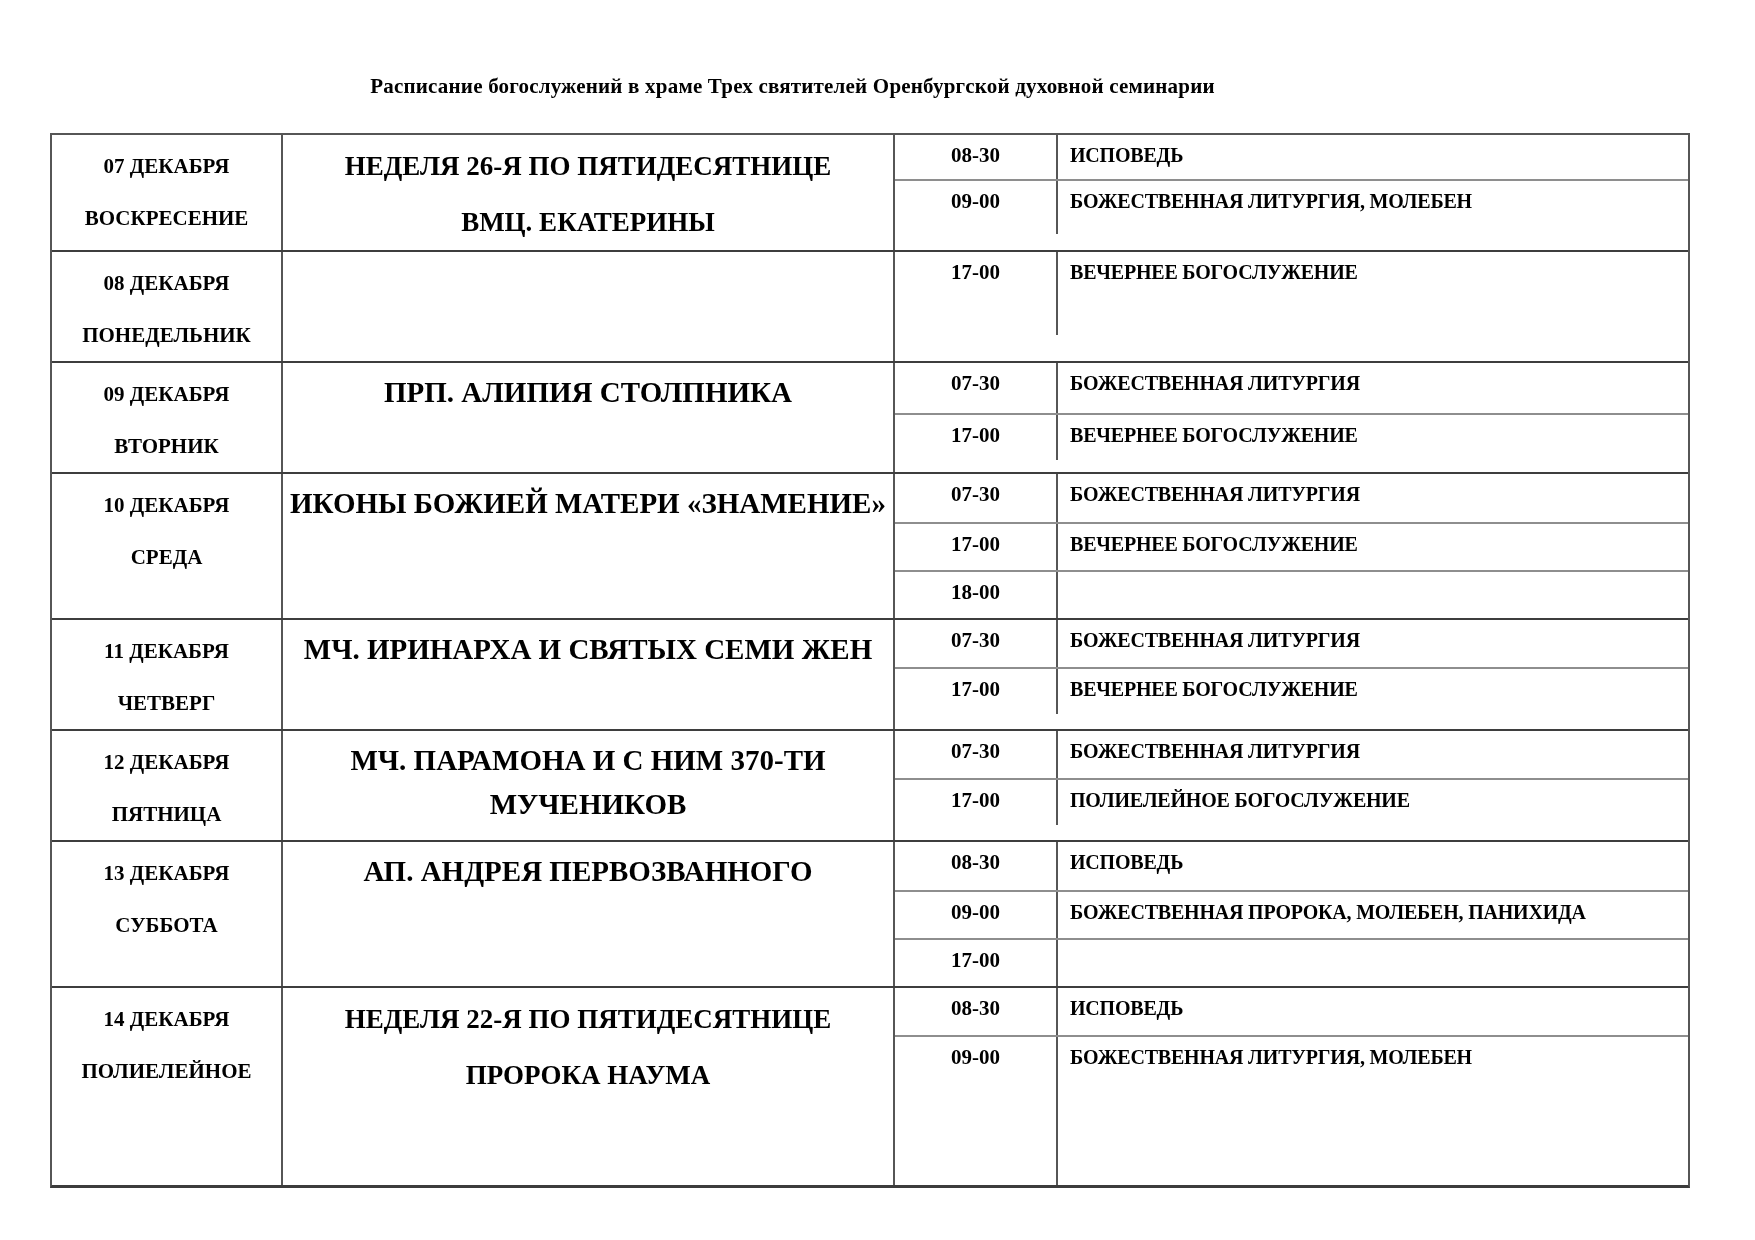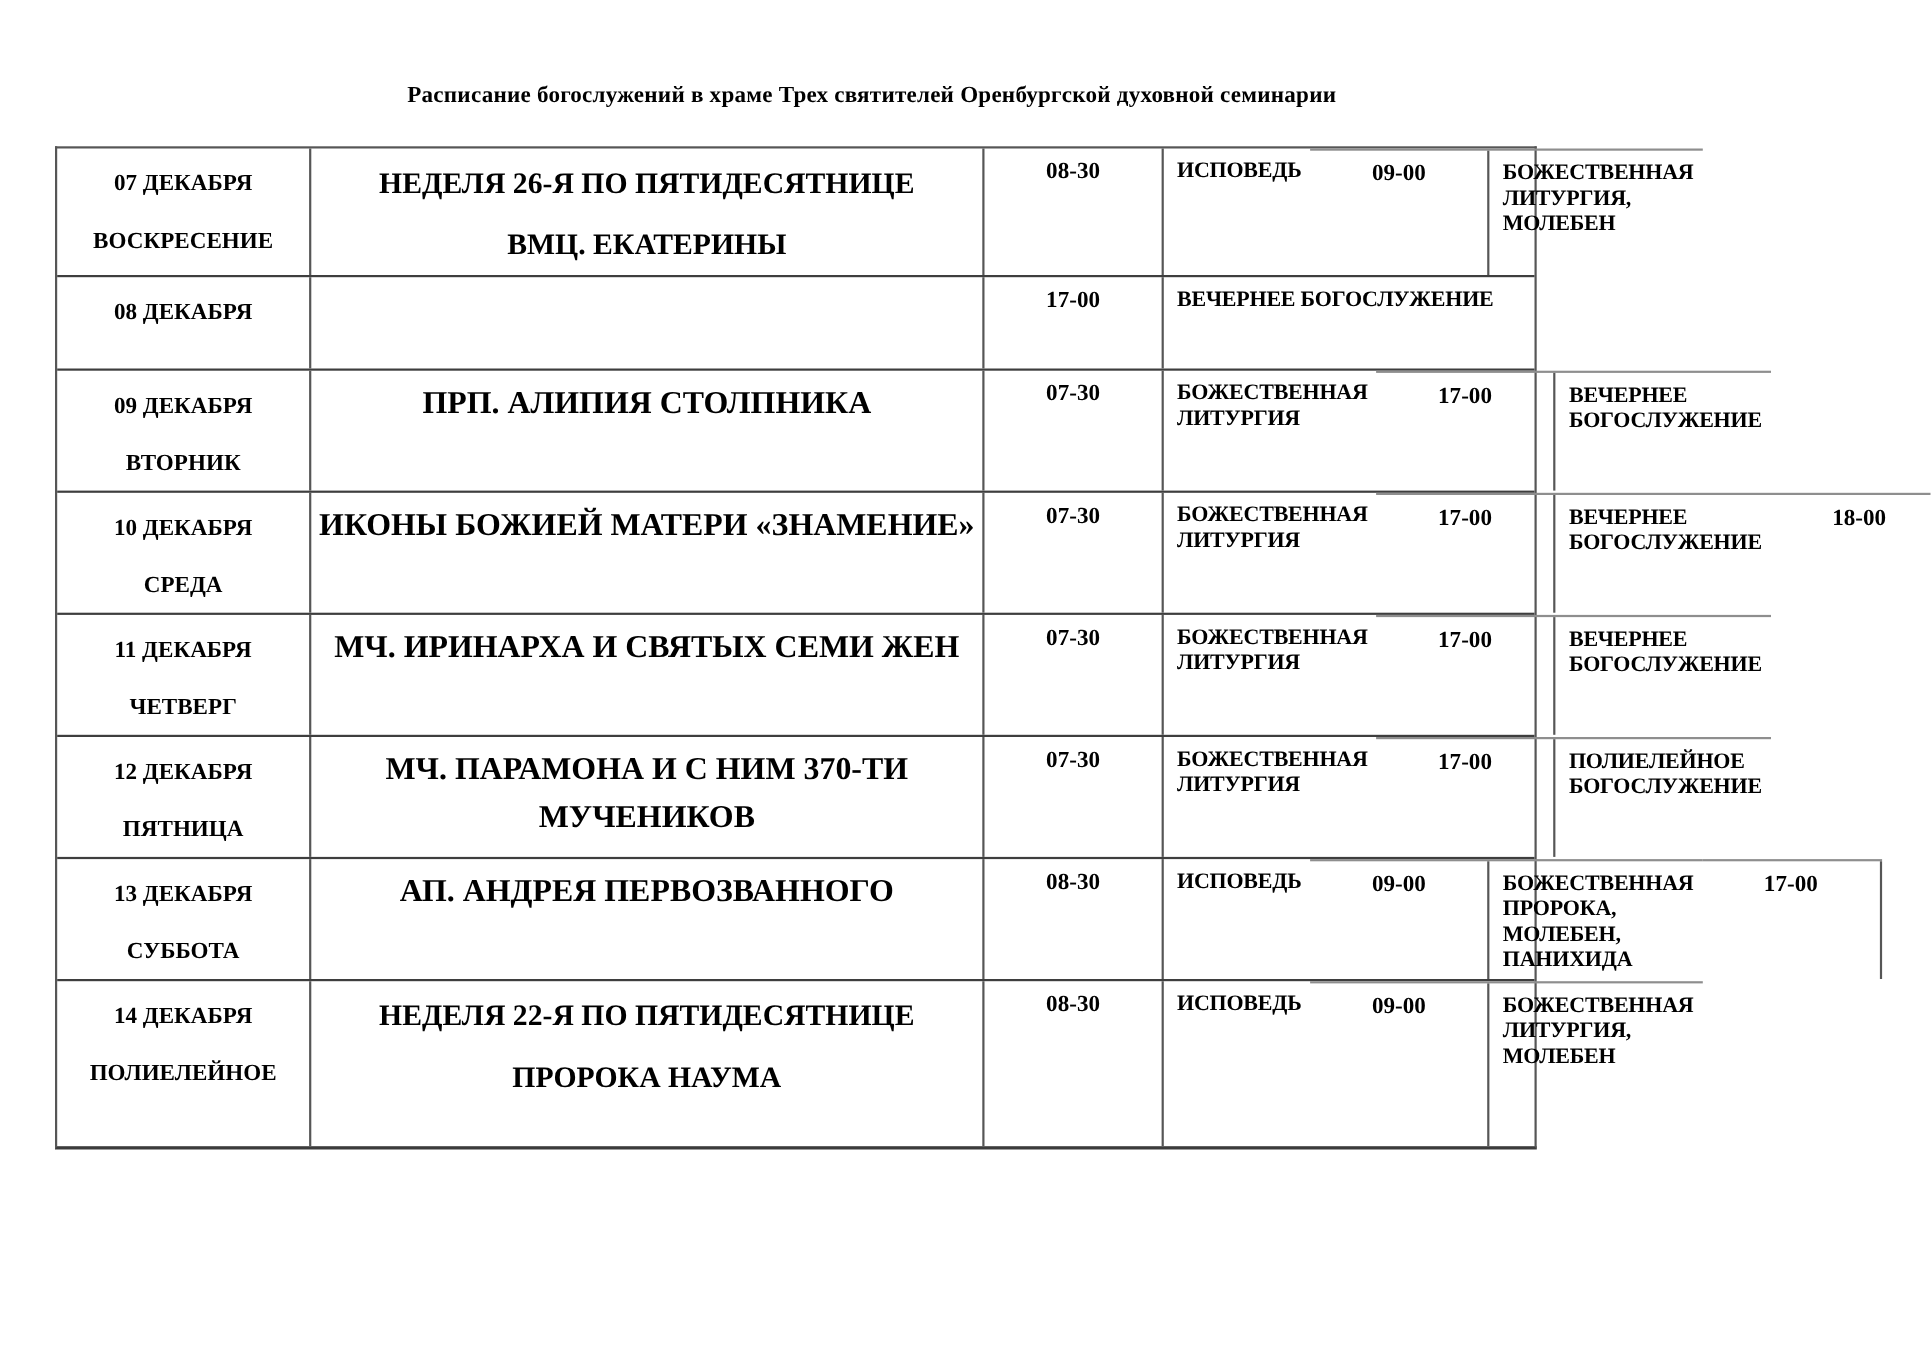--- a/index.html
+++ b/index.html
@@ -17,21 +17,21 @@
     width:1585px;              
     text-align:center;
     font-size:21px;
     font-weight:700;
     letter-spacing:.2px;
   }
 
   .table{
     margin-top:34px;
     margin-left:50px;
-    width:1347px;
+    width:1640px;
     border:2px solid #565656;
     border-bottom:3px solid #3c3c3c;
     box-sizing:border-box;
     background:#fff;
   }
 
   .row{ display:flex; box-sizing:border-box; }
   .row + .row{ border-top:2px solid #3e3e3e; }
 
   .cell{ box-sizing:border-box; }
@@ -49,21 +49,21 @@
     width:612px;
     border-right:2px solid #565656;
     text-align:center;
     padding:7px 6px 0 6px;
     font-size:29px; font-weight:700;
     line-height:44px;
     flex:0 0 auto;
   }
   .feast-cell.large{ font-size:27px; line-height:56px; padding-top:3px; }
 
-  .services{ flex:1 1 auto; display:flex; flex-direction:row; }
+  .services{ flex:1 1 auto; display:flex; flex-direction:column; }
   .service{ display:flex; min-height:47px; box-sizing:border-box; }
   .service + .service{ border-top:2px solid #8e8e8e; }
   .service .time{
     width:163px; flex:0 0 auto;
     border-right:2px solid #565656;
     text-align:center;
     padding-top:8px;
     font-size:21px; font-weight:700;
     box-sizing:border-box;
   }
@@ -107,20 +107,21 @@
           </div>
           <div class="service">
             <div class="time">09-00</div>
             <div class="name">БОЖЕСТВЕННАЯ ЛИТУРГИЯ, МОЛЕБЕН</div>
           </div>
         </div>
       </div>
       <div class="row">
         <div class="cell date-cell">
           <div class="date-line">08 ДЕКАБРЯ</div>
+          <div class="date-line">ПОНЕДЕЛЬНИК</div>
         </div>
         <div class="cell feast-cell"></div>
         <div class="services">
           <div class="service">
             <div class="time">17-00</div>
             <div class="name">ВЕЧЕРНЕЕ БОГОСЛУЖЕНИЕ</div>
           </div>
         </div>
       </div>
       <div class="row">

